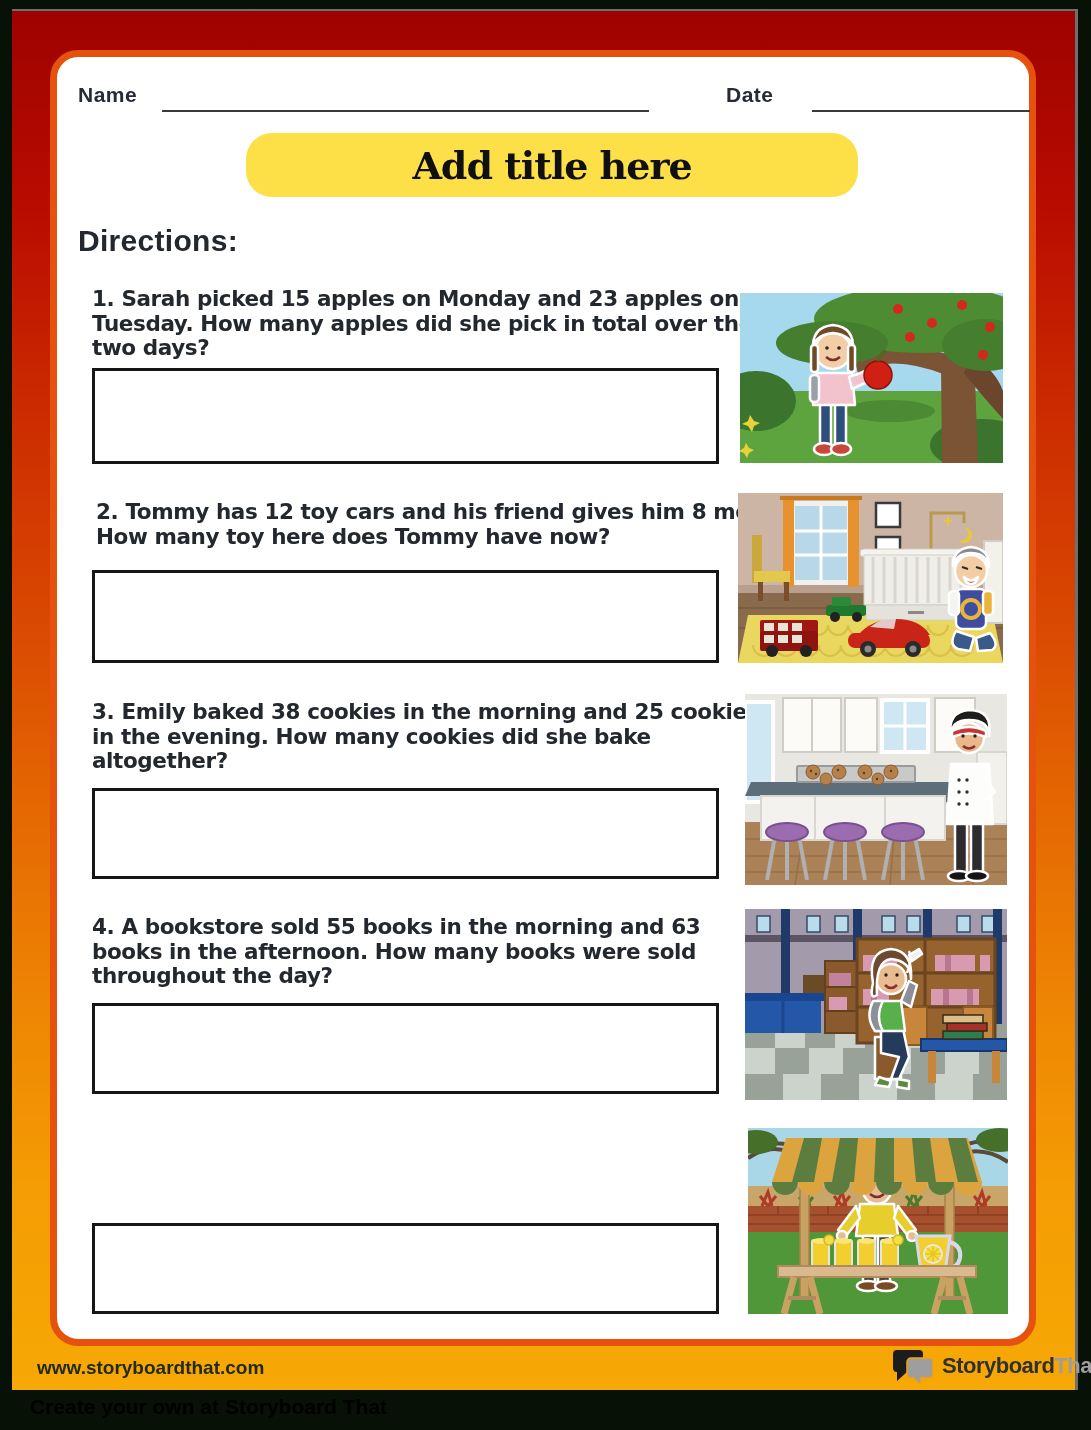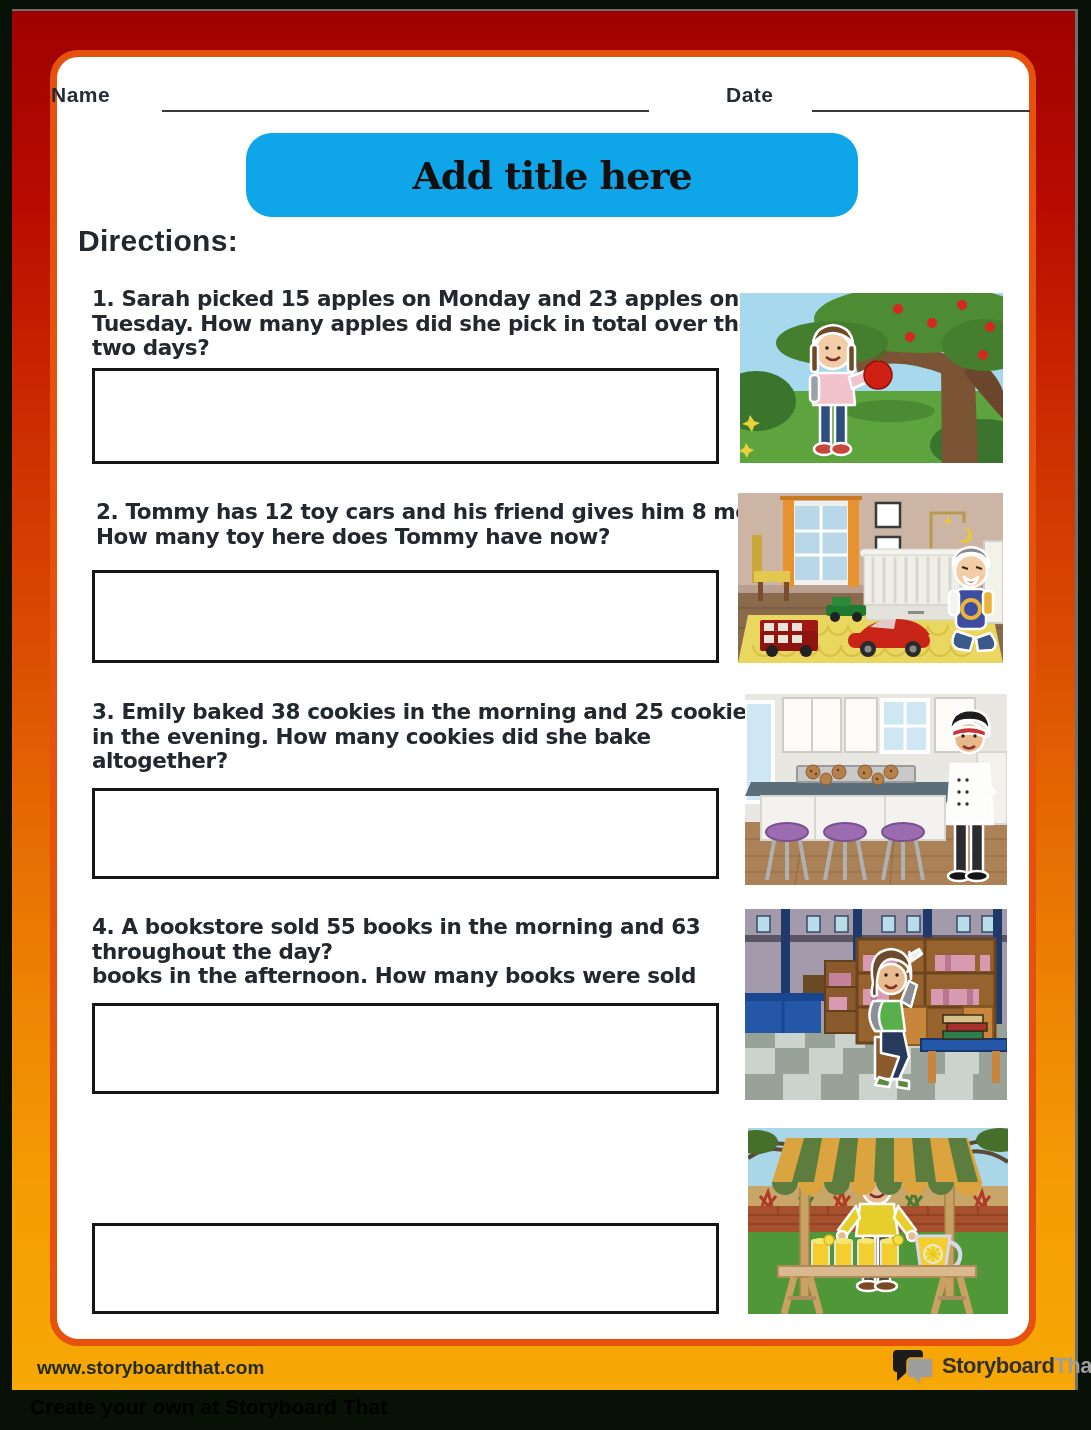--- a/index.html
+++ b/index.html
@@ -8,21 +8,21 @@
   .abs{position:absolute;}
   .frame{left:12px;top:9px;width:1066px;height:1381px;
          background:linear-gradient(180deg,#9e0200 0%,#b80b00 14%,#cd2d01 30%,#da4a02 45%,
                     #e56802 58%,#ee8503 72%,#f49c04 85%,#f6a805 100%);
          border-top:2px solid #6f6f6f;border-right:3px solid #6f6f6f;box-sizing:border-box;}
   .page{left:50px;top:50px;width:986px;height:1296px;background:#ffffff;
         border:7px solid #e6510d;border-radius:28px;box-sizing:border-box;}
   .hdr-label{font-family:"Liberation Sans",sans-serif;font-weight:700;font-size:21px;
              color:#262b36;letter-spacing:.5px;}
   .write-line{height:27px;border-bottom:2.5px solid #3a3a3a;}
-  .title-banner{left:246px;top:133px;width:612px;height:84px;background:#0ea5e9;
+  .title-banner{left:246px;top:133px;width:612px;height:64px;background:#fde047;
                 border-radius:26px;display:flex;align-items:center;justify-content:center;}
   .title-text{font-family:"DejaVu Serif",serif;font-weight:700;font-size:38px;color:#101010;
               letter-spacing:-1px;}
   .directions{font-family:"Liberation Sans",sans-serif;font-weight:700;font-size:30px;
               color:#23282f;letter-spacing:.3px;}
   .problem-text{font-weight:700;font-size:21.5px;line-height:24.5px;color:#23282f;
                 letter-spacing:-.4px;white-space:nowrap;}
   .ansbox{width:627px;background:#fff;border:3px solid #161616;box-sizing:border-box;}
   .illus{overflow:hidden;}
   .illus svg{display:block;}
@@ -34,21 +34,21 @@
   .tagline{font-family:"Liberation Sans",sans-serif;font-weight:700;font-size:21px;color:#000;}
 </style>
 </head>
 <body>
 
 <div id="sheet">
 
   <div class="abs frame"></div>
   <div class="abs page"></div>
 
-  <div class="abs hdr-label" style="left:51px;top:83px;">Name</div>
+  <div class="abs hdr-label" style="left:78px;top:83px;">Name</div>
   <div class="abs write-line" style="left:162px;top:83px;width:487px;"></div>
   <div class="abs hdr-label" style="left:714px;top:83px;margin-left:12px;">Date</div>
   <div class="abs write-line" style="left:812px;top:83px;width:218px;"></div>
 
   <div class="abs title-banner">
     <span class="title-text">Add title here</span>
   </div>
 
   <div class="abs directions" style="left:78px;top:224px;">Directions:</div>
 
@@ -285,22 +285,22 @@
           <circle cx="222" cy="110" r="1.7"></circle>
       </g>
       <path d="M218 52 q6 5 12 0" stroke="#8a3030" stroke-width="2.5" fill="none"></path>
       <circle cx="218" cy="42" r="1.7" fill="#2a1e14"></circle>
         <circle cx="230" cy="42" r="1.7" fill="#2a1e14"></circle>
     </svg>
   </div>
 
   <div class="abs problem-text" style="left:92px;top:915px;">
     <div>4. A bookstore sold 55 books in the morning and 63</div>
+    <div>books in the afternoon. How many books were sold</div>
     <div>throughout the day?</div>
-    <div>books in the afternoon. How many books were sold</div>
   </div>
   <div class="abs ansbox" style="left:92px;top:1003px;height:91px;"></div>
   <div class="abs illus" style="left:745px;top:909px;width:262px;height:191px;">
     <svg width="262" height="191" viewBox="0 0 262 191">
       <rect width="262" height="191" fill="#a39bac"></rect>
       <rect y="26" width="262" height="7" fill="#5a5464"></rect>
       <g fill="#b8dcea" stroke="#3a4a6a" stroke-width="1.5">
         <rect x="12" y="7" width="13" height="16"></rect>
           <rect x="62" y="7" width="13" height="16"></rect>
         <rect x="90" y="7" width="13" height="16"></rect>

